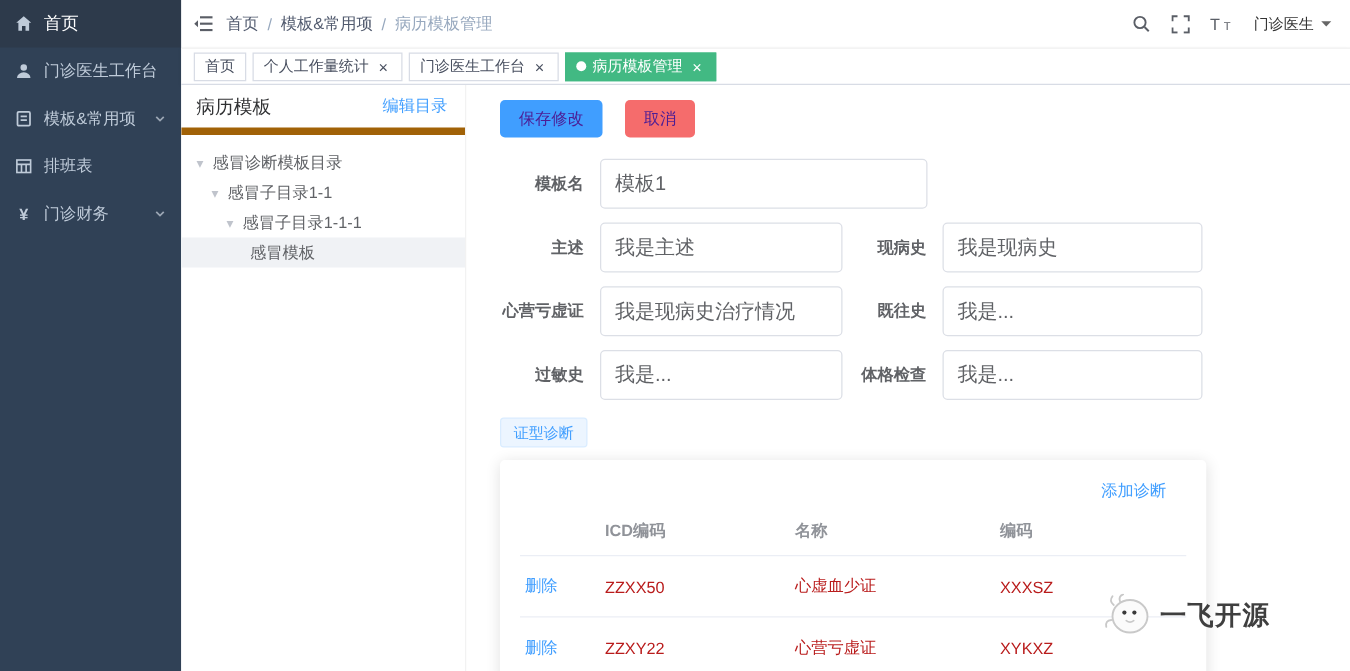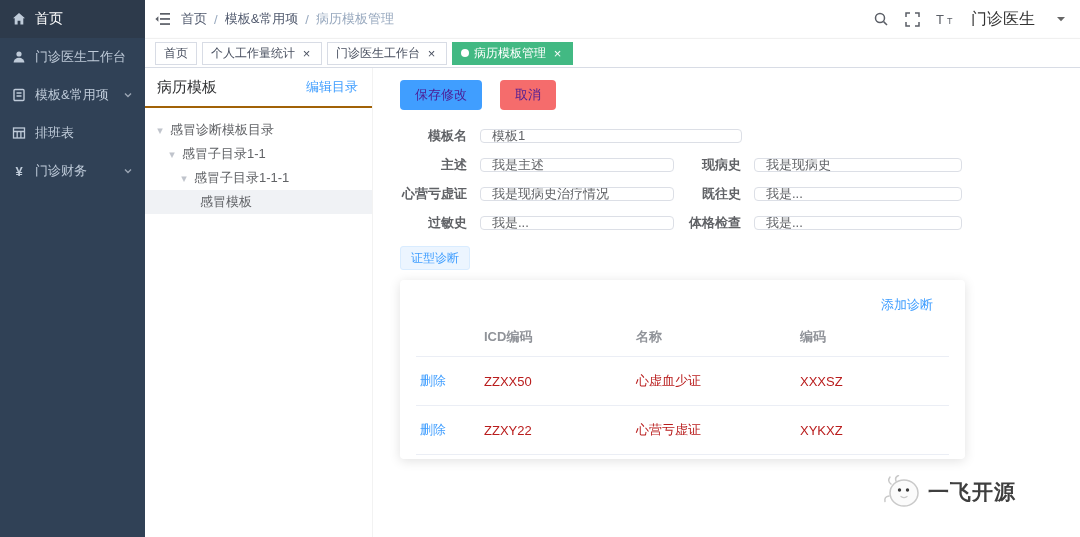--- a/index.html
+++ b/index.html
@@ -19,51 +19,51 @@
   .main{flex:1;display:flex;flex-direction:column;min-width:0}
 
   .topbar{height:38px;display:flex;align-items:center;background:#fff;padding:0 14px 0 10px;gap:10px}
   .hamburger{color:#5a5e66;cursor:pointer}
   .breadcrumb{display:flex;align-items:center;gap:7px;font-size:13px}
   .bc{color:#515a6e;cursor:pointer}
   .bc.last{color:#97a8be;cursor:default}
   .sep{color:#97a8be}
   .topbar-right{margin-left:auto;display:flex;align-items:center;gap:16px;color:#5a5e66}
   .tb-icon{cursor:pointer;display:flex;align-items:center}
-  .user{display:flex;align-items:center;gap:21px;color:#333;font-size:16px;cursor:pointer}
+  .user{display:flex;align-items:center;gap:5px;color:#333;font-size:12px;cursor:pointer}
   .user .dd{color:#666}
 
   .tagsbar{height:30px;display:flex;align-items:center;gap:5px;padding:0 10px;background:#fff;border-top:1px solid #f0f0f0;border-bottom:1px solid #d8dce5;box-shadow:0 1px 3px 0 rgba(0,0,0,.06)}
   .tag{height:23px;display:inline-flex;align-items:center;gap:5px;padding:0 8px;border:1px solid #d8dce5;background:#fff;color:#495060;font-size:12px;cursor:pointer;white-space:nowrap}
   .tag .close{font-size:13px;line-height:1;border-radius:50%;width:13px;height:13px;display:inline-flex;align-items:center;justify-content:center}
   .tag.active{background:#42b983;border-color:#42b983;color:#fff}
   .tag.active .dot{width:8px;height:8px;border-radius:50%;background:#fff;display:inline-block}
 
   
   .content{flex:1;display:flex;background:#fff;overflow:hidden}
 
   .tree-panel{width:228px;flex-shrink:0;border-right:1px solid #f2f2f2}
-  .panel-header{height:40px;display:flex;align-items:center;justify-content:space-between;padding:0 14px 0 12px;border-bottom:2px solid #a16207}
+  .panel-header{height:40px;display:flex;align-items:center;justify-content:space-between;padding:0 14px 0 12px;border-bottom:6px solid #a16207}
   .panel-title{font-size:15px;color:#303133}
   .edit-btn{color:#409eff;font-size:13px;cursor:pointer}
   .tree{padding:10px 0;font-size:13px;color:#606266}
   .tree-node{height:24px;display:flex;align-items:center;gap:5px;cursor:pointer}
   .tree-node .caret{color:#c0c4cc;font-size:11px;width:10px;text-align:center}
   .lv0{padding-left:10px}.lv1{padding-left:22px}.lv2{padding-left:34px}.lv3{padding-left:55px}
   .tree-node.selected{background:#f0f2f5}
 
   .form-area{flex:1;padding:12px 0 0 27px;position:relative;min-width:0}
   .btn-row{display:flex;gap:18px;margin-bottom:17px}
   .btn{height:30px;padding:0 15px;border:none;border-radius:4px;color:#4c1d95;font-size:13px;cursor:pointer;font-family:inherit}
   .btn.primary{background:#409eff}
   .btn.danger{background:#f56c6c}
 
   .form-row{display:flex;align-items:center;margin-bottom:11px}
   .f-label{width:80px;text-align:right;padding-right:13px;font-weight:700;color:#606266;font-size:13px;flex-shrink:0;white-space:nowrap}
-  .inp{height:14px;border:1px solid #dcdfe6;border-radius:4px;padding:0 11px;font-size:13px;color:#606266;outline:none;font-family:inherit}
+  .inp{height:40px;border:1px solid #dcdfe6;border-radius:4px;padding:0 11px;font-size:16px;color:#606266;outline:none;font-family:inherit}
   .w-lg{width:262px}
   .w-md{width:194px}
   .w-r{width:208px}
 
   .diag-chip{display:inline-flex;align-items:center;height:24px;padding:0 10px;margin:3px 0 10px;background:#ecf5ff;border:1px solid #d9ecff;border-radius:3px;color:#409eff;font-size:12px;cursor:pointer}
 
   .diag-card{width:565px;background:#fff;border-radius:4px;box-shadow:0 2px 12px rgba(0,0,0,.12);padding:10px 16px 4px}
   .add-link{text-align:right;color:#409eff;font-size:13px;cursor:pointer;padding:6px 16px 4px 0}
   table{width:100%;border-collapse:collapse;font-size:13px;table-layout:fixed}
   th{font-weight:700;color:#909399;text-align:left;padding:10px 4px;border-bottom:1px solid #ebeef5;white-space:nowrap}

